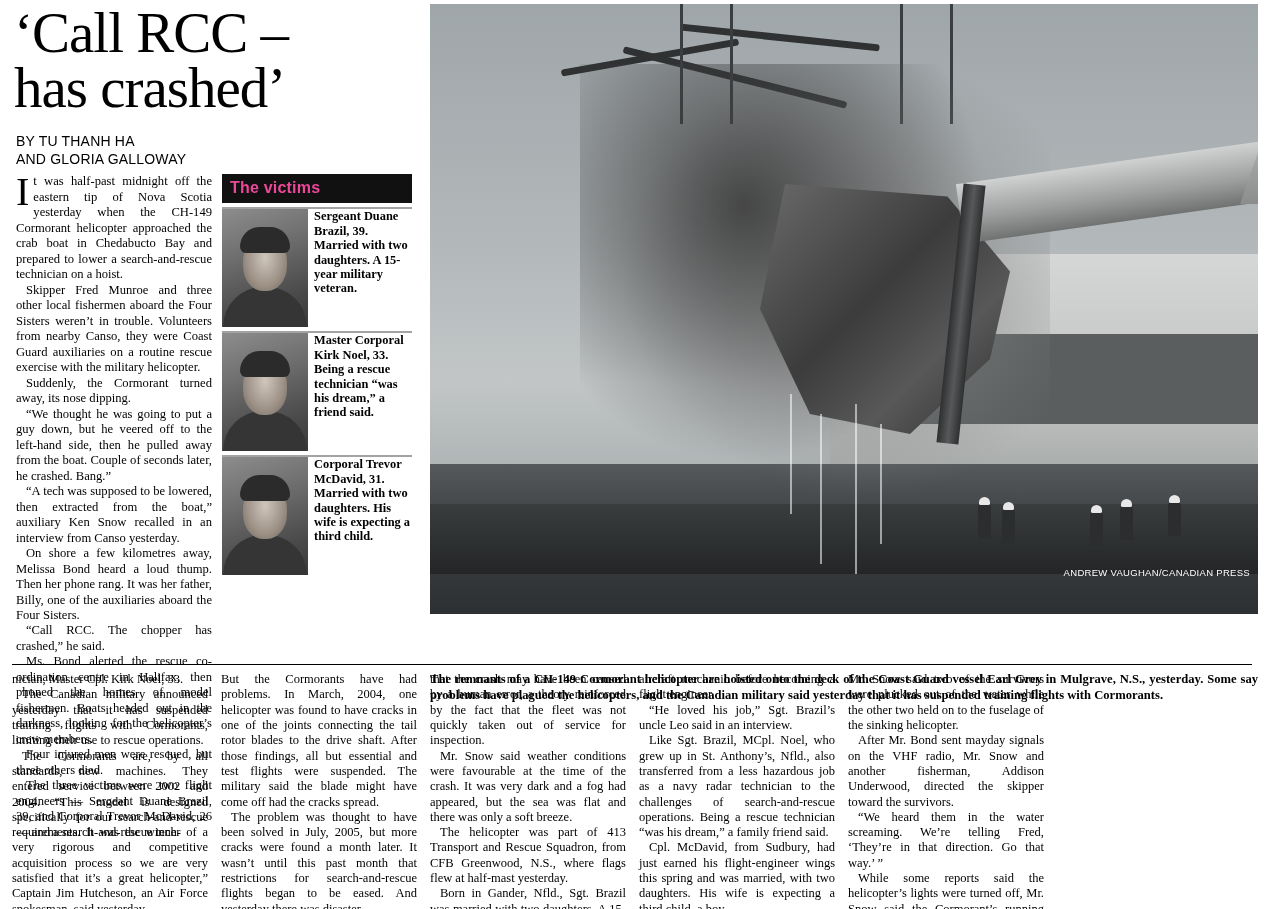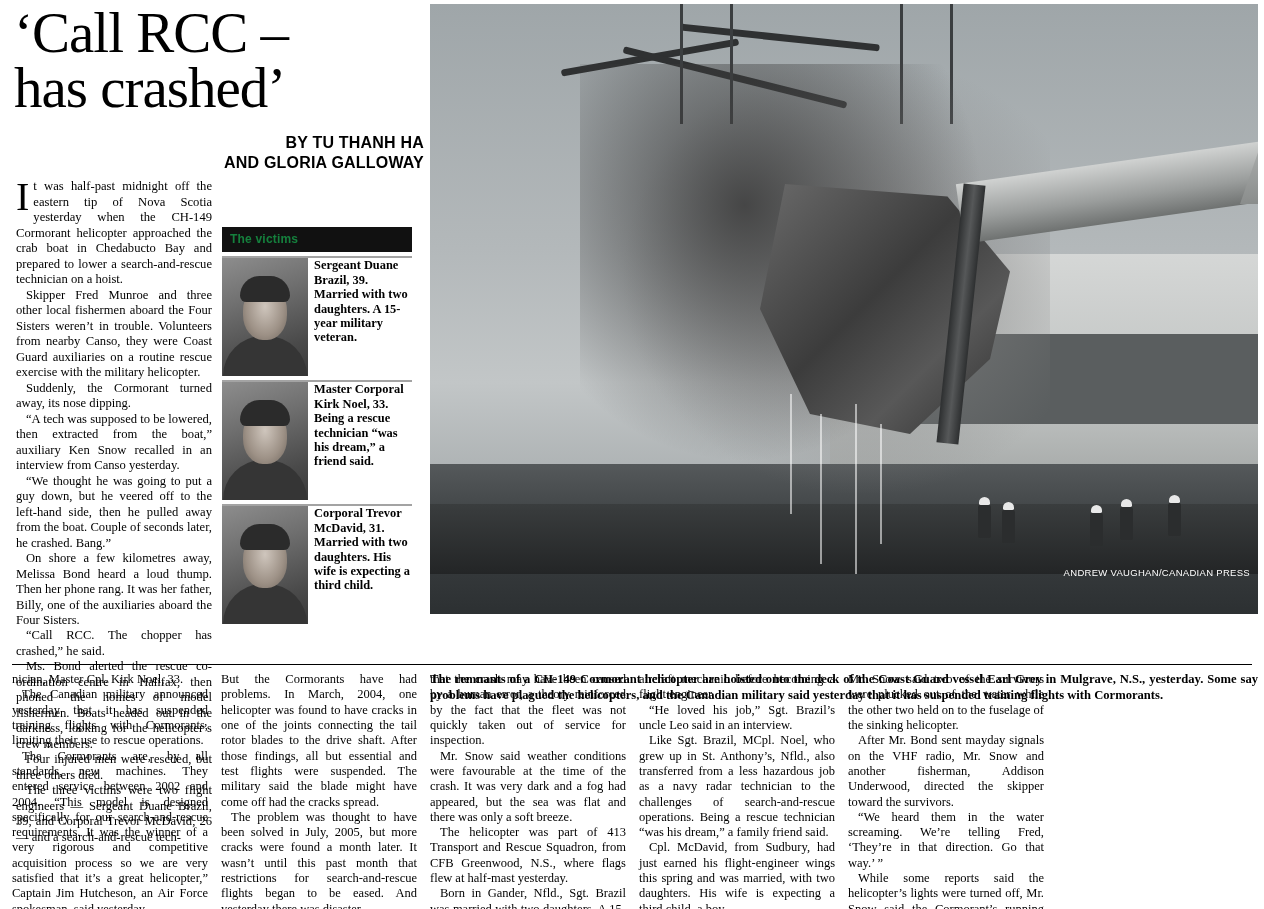--- a/index.html
+++ b/index.html
@@ -34,26 +34,25 @@
     font-size: 57px;
     line-height: 0.96;
     font-weight: 400;
     margin: 6px 10px 0 14px;
     letter-spacing: -1px;
   }
   .headline div { white-space: nowrap; }
 
   .byline {
     font-family: "Liberation Sans", sans-serif;
-    font-weight: bold;
-    font-size: 16px;
+    font-weight: normal;
+    font-size: 14px;
     line-height: 1.25;
     margin: 18px 0 6px 16px;
     letter-spacing: 0.2px;
-    text-align: right;
   }
 
   .lower-left {
     display: flex;
     margin-top: 2px;
   }
 
   .story-col {
     width: 196px;
     margin-left: 16px;
@@ -77,27 +76,26 @@
     font-family: "Liberation Serif", serif;
   }
 
   
   .victims {
     width: 190px;
     margin-left: 10px;
   }
   .victims-head {
     background: #111;
-    color: #15803d;
+    color: #ec4899;
     font-family: "Liberation Sans", sans-serif;
     font-weight: bold;
-    font-size: 12px;
+    font-size: 16px;
     padding: 5px 8px 6px 8px;
     letter-spacing: 0.2px;
-    margin-top: 48px;
   }
   .victim {
     display: flex;
     border-top: 2px solid #a3a3a3;
     background: #fff;
     margin-top: 4px;
   }
   .victim-photo {
     width: 86px;
     height: 118px;
@@ -319,22 +317,22 @@
     <div class="byline">
       <div>BY TU THANH HA</div>
       <div>AND GLORIA GALLOWAY</div>
     </div>
 
     <div class="lower-left">
       <div class="story-col">
         <p class="first"><span class="dropcap">I</span><span>t was half-past midnight off the eastern tip of Nova Scotia yesterday when the CH-149 Cormorant helicopter approached the crab boat in Chedabucto Bay and prepared to lower a search-and-rescue technician on a hoist.</span></p>
         <p>Skipper Fred Munroe and three other local fishermen aboard the Four Sisters weren’t in trouble. Volunteers from nearby Canso, they were Coast Guard auxiliaries on a routine rescue exercise with the military helicopter.</p>
         <p>Suddenly, the Cormorant turned away, its nose dipping.</p>
+        <p>“We thought he was going to put a guy down, but he veered off to the left-hand side, then he pulled away from the boat. Couple of seconds later, he crashed. Bang.”</p>
         <p>“A tech was supposed to be lowered, then extracted from the boat,” auxiliary Ken Snow recalled in an interview from Canso yesterday.</p>
-        <p>“We thought he was going to put a guy down, but he veered off to the left-hand side, then he pulled away from the boat. Couple of seconds later, he crashed. Bang.”</p>
         <p>On shore a few kilometres away, Melissa Bond heard a loud thump. Then her phone rang. It was her father, Billy, one of the auxiliaries aboard the Four Sisters.</p>
         <p>“Call RCC. The chopper has crashed,” he said.</p>
         <p>Ms. Bond alerted the rescue co-ordination centre in Halifax, then phoned the homes of model fishermen. Boats headed out in the darkness, looking for the helicopter’s crew members.</p>
         <p>Four injured men were rescued, but three others died.</p>
         <p>The three victims were two flight engineers — Sergeant Duane Brazil, 39, and Corporal Trevor McDavid, 26 — and a search-and-rescue tech-</p>
       </div>
 
       <div class="victims">
         <div class="victims-head">The victims</div>
 

